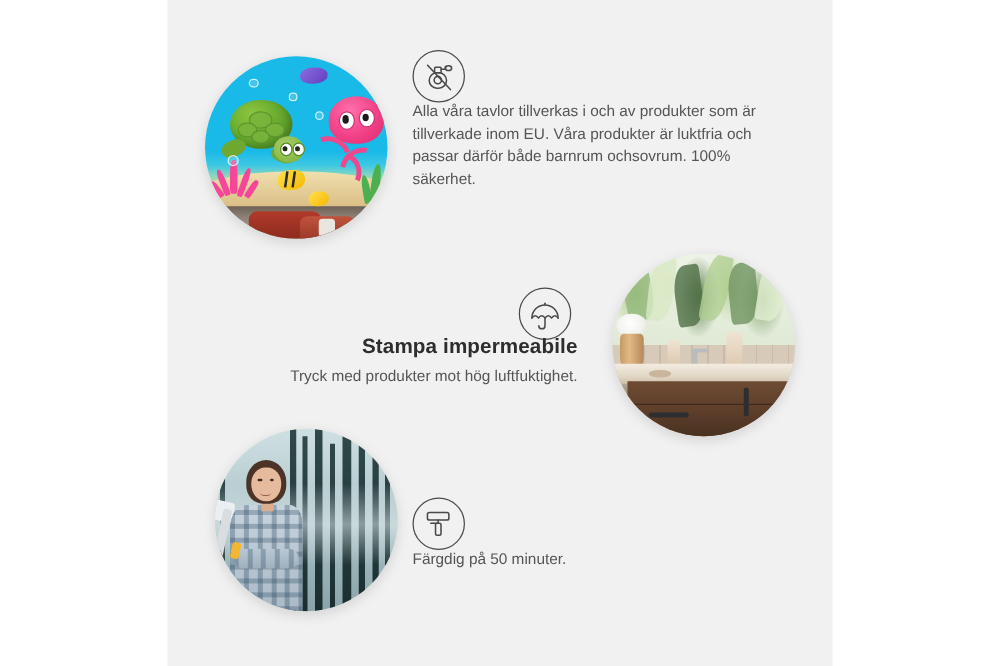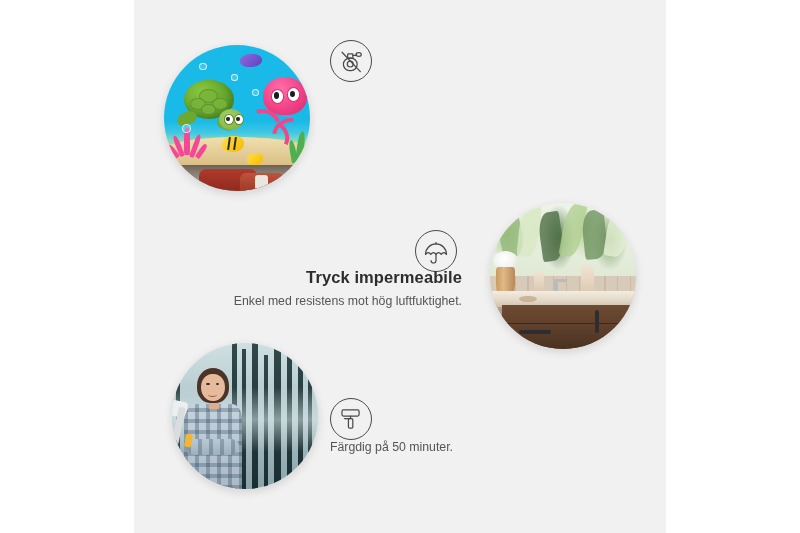--- a/index.html
+++ b/index.html
@@ -379,20 +379,21 @@
           <path d="M23 15.2h3.6"></path>
           <ellipse cx="29.2" cy="14.2" rx="2.6" ry="2"></ellipse>
           <path d="M26.6 15.2v-2.4"></path>
           <circle cx="20.2" cy="24.2" r="3.1"></circle>
           <path d="M11.6 11.8l19.2 20.4"></path>
         </g>
       </svg>
     </div>
 
     <div class="txt align-left" style="left:196px; top:80px; width:300px;">
+      <p class="f-body">Alla våra tavlor tillverkas i och av produkter som är tillverkade inom EU. Våra produkter är luktfria och passar därför både barnrum ochsovrum. 100% säkerhet.</p>
     </div>
 
     <div class="circle img-bath" style="left:356px; top:203px; width:146px; height:146px;">
       <div class="bath-wall">
         <div class="leaf" style="left:6%;  top:8%;  width:16%; height:52%; background:#94b87a; transform:rotate(-12deg);"></div>
         <div class="leaf" style="left:20%; top:2%;  width:14%; height:58%; background:#d8e8c4; transform:rotate(6deg);"></div>
         <div class="leaf" style="left:34%; top:10%; width:15%; height:54%; background:#4f6f46; transform:rotate(-8deg);"></div>
         <div class="leaf" style="left:50%; top:0%;  width:14%; height:60%; background:#b2cf92; transform:rotate(10deg);"></div>
         <div class="leaf" style="left:64%; top:8%;  width:16%; height:54%; background:#6f9460; transform:rotate(-6deg);"></div>
         <div class="leaf" style="left:80%; top:2%;  width:15%; height:58%; background:#e2efd2; transform:rotate(9deg);"></div>
@@ -417,22 +418,22 @@
         <g fill="none" stroke="#4a4a4a" stroke-width="1.3" stroke-linecap="round" stroke-linejoin="round">
           <path d="M10 24.6c0-6.1 4.9-11 11-11s11 4.9 11 11"></path>
           <path d="M10 24.6c1.8-2.6 3.9-2.6 5.5 0 1.8-2.6 3.9-2.6 5.5 0 1.8-2.6 3.9-2.6 5.5 0 1.8-2.6 3.9-2.6 5.5 0"></path>
           <path d="M21 24.6v6.4c0 1.5-1.2 2.6-2.6 2.6s-2.6-1.1-2.6-2.6"></path>
           <path d="M21 12.2v1.4"></path>
         </g>
       </svg>
     </div>
 
     <div class="txt align-right" style="left:20px; top:268px; width:308px;">
-      <p class="f-title">Tryck impermeabile</p>
-      <p class="f-body">Enkel med resistens mot hög luftfuktighet.</p>
+      <p class="f-title">Stampa impermeabile</p>
+      <p class="f-body">Tryck med produkter mot hög luftfuktighet.</p>
     </div>
 
     <div class="circle img-forest" style="left:38px; top:343px; width:146px; height:146px;">
       <div class="tree" style="left:41%; width:3.2%; height:100%;"></div>
       <div class="tree" style="left:48%; width:2.4%; height:96%;"></div>
       <div class="tree" style="left:55%; width:4.2%; height:100%;"></div>
       <div class="tree" style="left:63%; width:2.6%; height:92%;"></div>
       <div class="tree" style="left:70%; width:5%;   height:100%;"></div>
       <div class="tree" style="left:79%; width:3%;   height:95%;"></div>
       <div class="tree" style="left:86%; width:4%;   height:100%;"></div>

